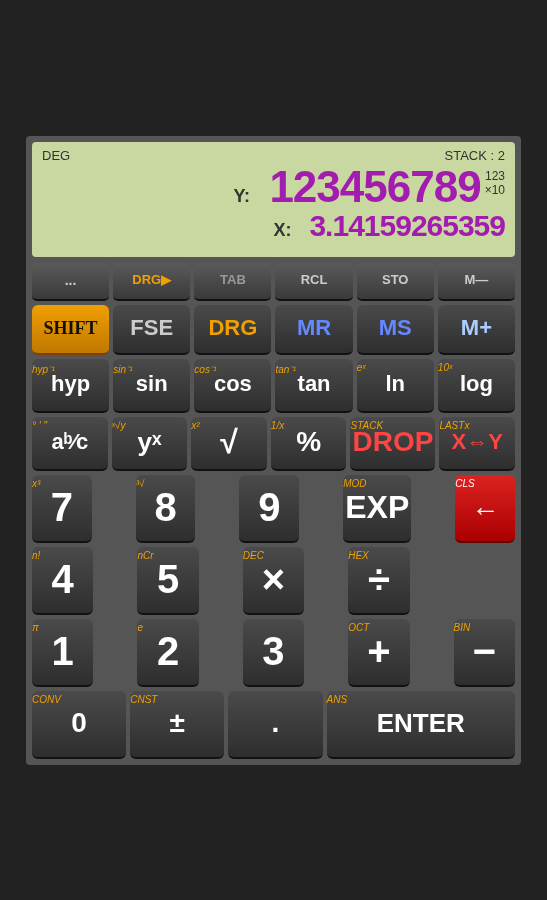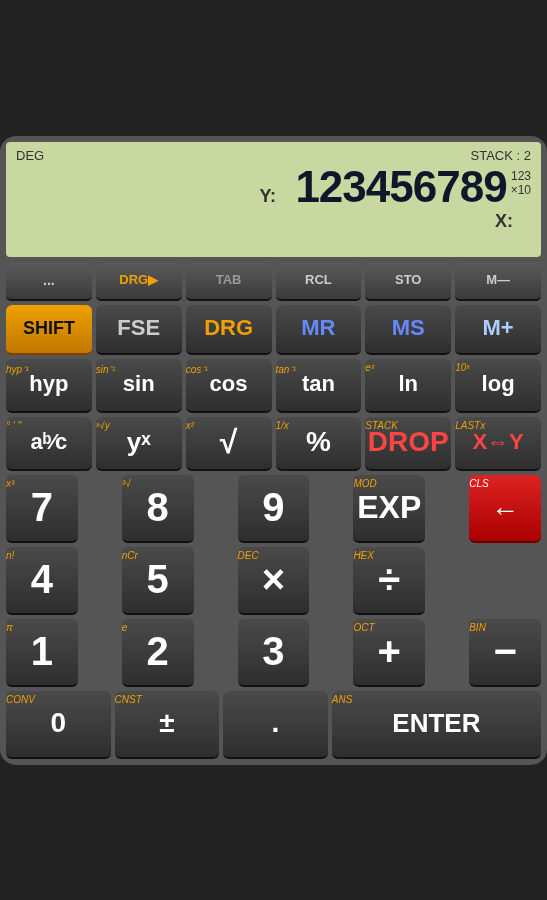--- a/index.html
+++ b/index.html
@@ -5,23 +5,23 @@
     * { box-sizing: border-box; margin: 0; padding: 0; }
     body {
       background: #222;
       display: flex;
       justify-content: center;
       align-items: center;
       min-height: 100vh;
       font-family: Arial, sans-serif;
     }
     .calculator {
-      width: 547px;
+      width: 495px;
       background: #555;
-      border-radius: 16px;
+      border-radius: 4px;
       overflow: hidden;
       padding: 6px;
     }
 
     
     .display {
       background: #c8d8a0;
       padding: 6px 10px 8px 10px;
       margin-bottom: 6px;
       border-radius: 4px;
@@ -44,21 +44,21 @@
     .display-label {
       font-size: 18px;
       font-weight: bold;
       color: #333;
       margin-right: 6px;
       min-width: 30px;
     }
     .display-value {
       font-size: 44px;
       font-weight: bold;
-      color: #0f172a;
+      color: #a21caf;
       font-family: 'Arial Black', Arial, sans-serif;
       letter-spacing: -1px;
       line-height: 1;
     }
     .display-value.small {
       font-size: 30px;
     }
     .expo-label {
       font-size: 12px;
       color: #333;
@@ -100,20 +100,21 @@
     }
     
     .btn-med {
       background: linear-gradient(180deg, #5a5a5a 0%, #3a3a3a 100%);
       border-bottom: 2px solid #111;
     }
     
     .btn-yellow {
       background: linear-gradient(180deg, #f0a000 0%, #c07800 100%);
       border-bottom: 2px solid #804000;
+      font-family: Liberation Serif, serif;
     }
     
     .btn-red {
       background: linear-gradient(180deg, #dd2222 0%, #aa0000 100%);
       border-bottom: 2px solid #660000;
     }
 
     
     .btn-main {
       font-size: 30px;
@@ -196,20 +197,21 @@
       <span class="display-label">Y:</span>
       <span class="display-value">123456789</span>
       <div class="expo-label">
         <span>123</span>
         <span>×10</span>
       </div>
     </div>
 
     <div class="display-row">
       <span class="display-label">X:</span>
+      <span class="display-value small">3.14159265359</span>
     </div>
   </div>
 
   <div class="row row-6" style="margin-bottom:4px;">
     <button class="btn btn-med btn-top">
       <span class="btn-main" style="font-size:14px; color:#ccc;">...</span>
     </button>
     <button class="btn btn-med btn-top">
       <span class="btn-main" style="font-size:13px; color:#f0a000; font-weight:bold;">DRG▶</span>
     </button>

